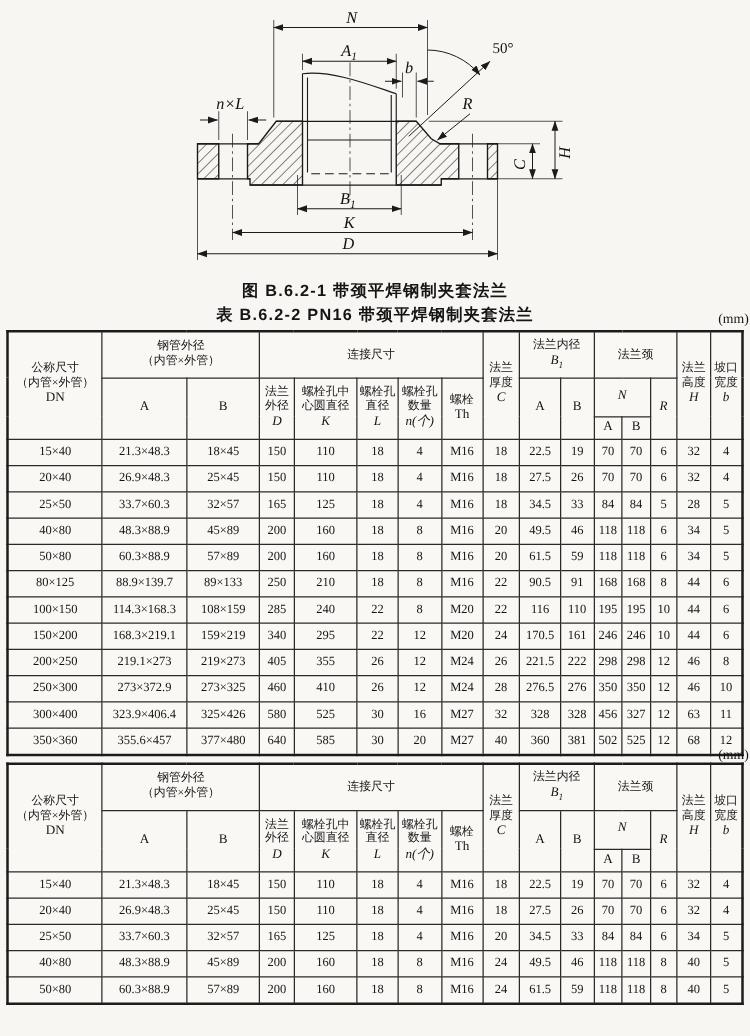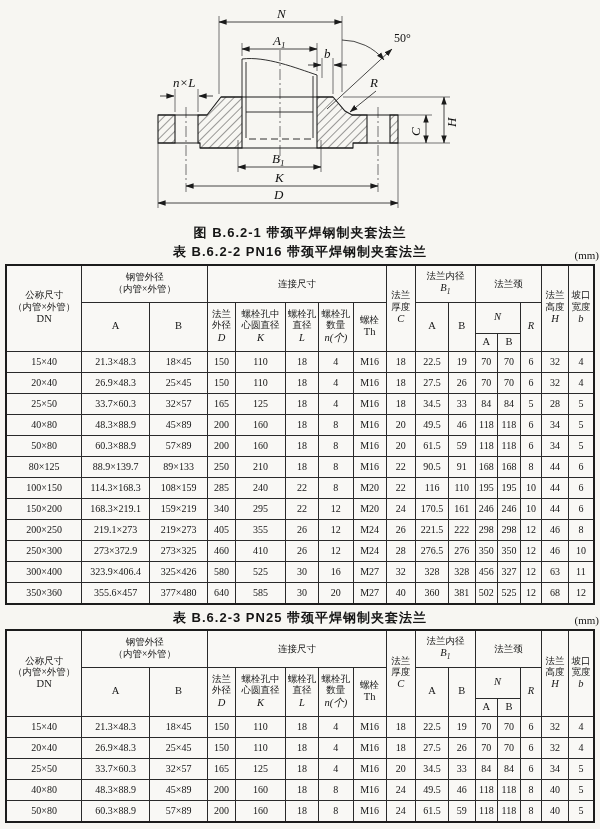--- a/index.html
+++ b/index.html
@@ -462,21 +462,20 @@
         <td>502</td>
         <td>525</td>
         <td>12</td>
         <td>68</td>
         <td>12</td>
       </tr>
     </tbody>
 </table>
 
 <div class="cap cap-row" style="margin-top:5px;">
-  <span>表 B.6.2-3  PN25 带颈平焊钢制夹套法兰</span>
   <span class="unit">(mm)</span>
 </div>
 
 <table>
   <colgroup>
     <col style="width:74px">
       <col style="width:66px">
       <col style="width:57px">
     <col style="width:27px">
       <col style="width:49px">

